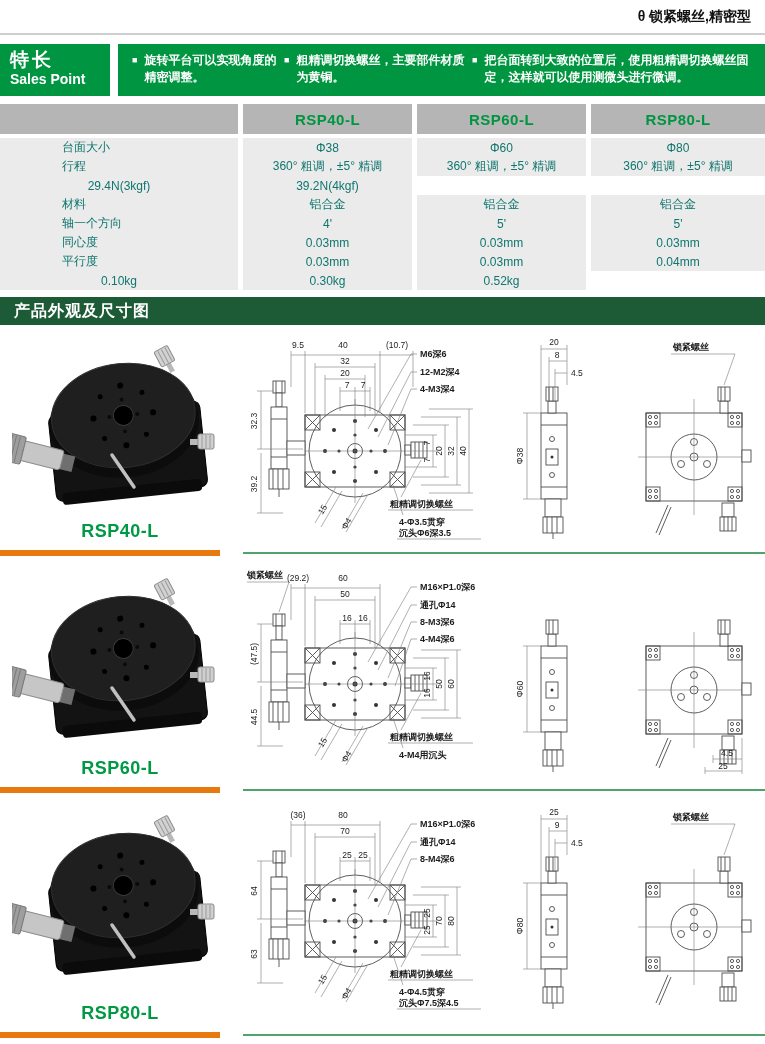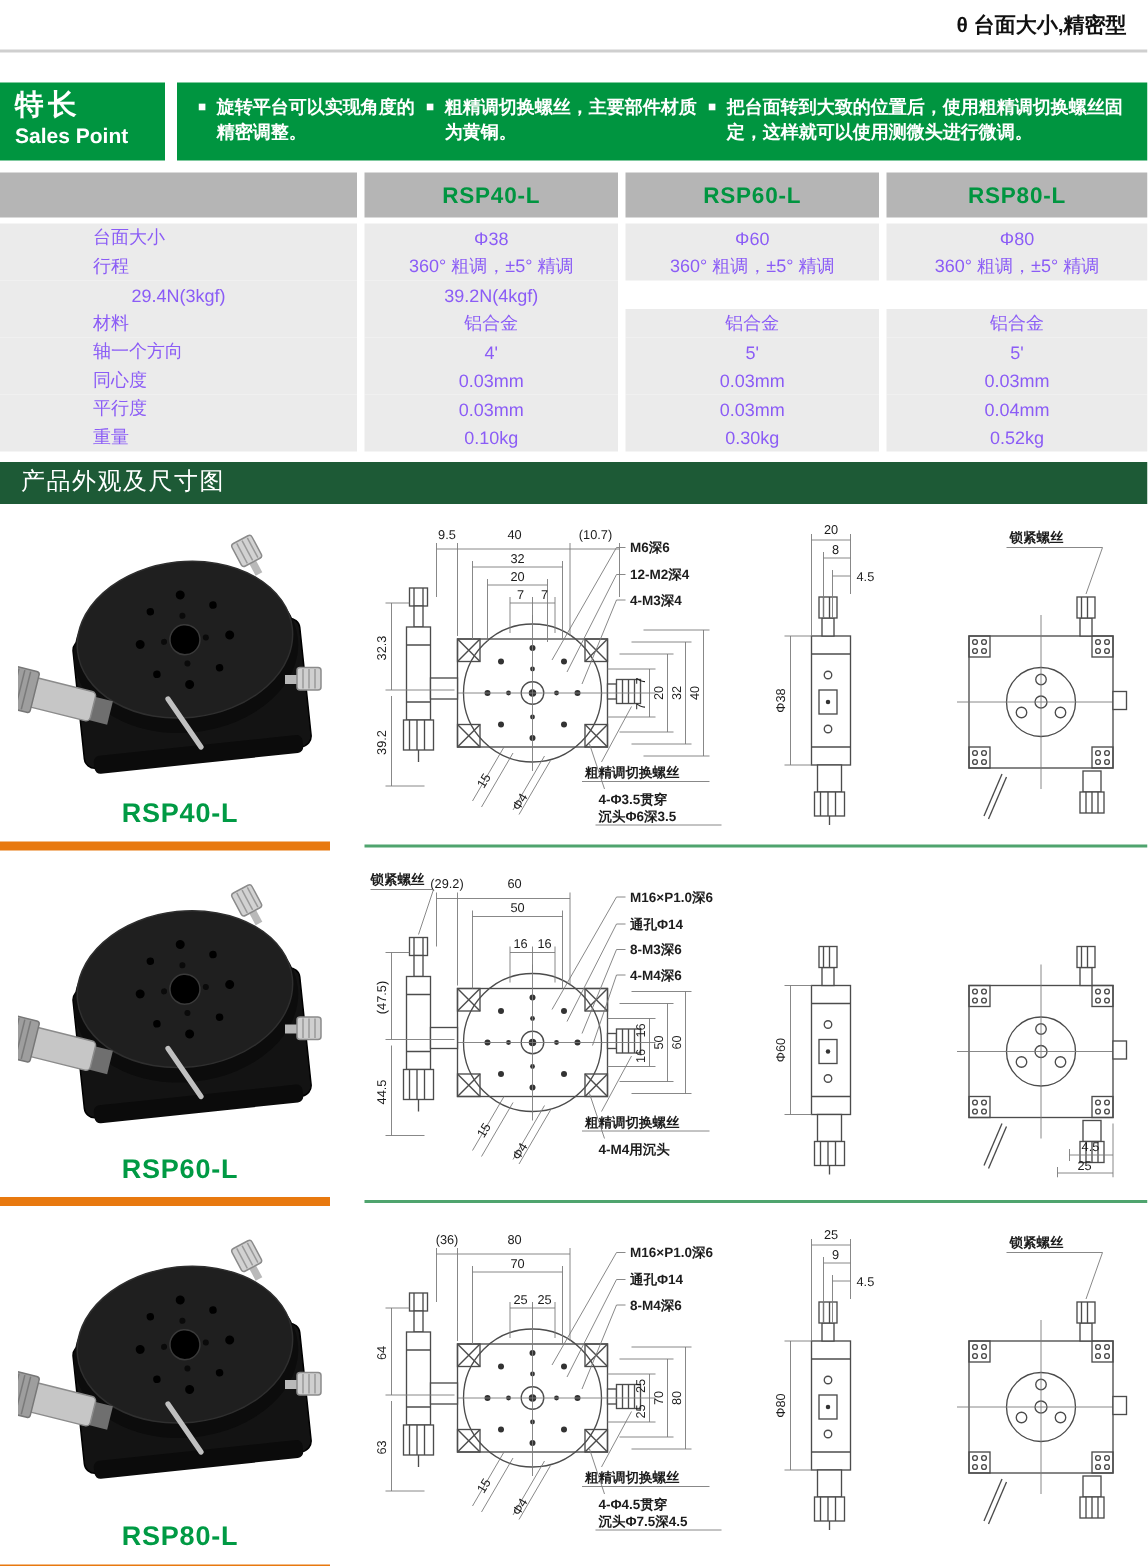--- a/index.html
+++ b/index.html
@@ -6,40 +6,40 @@
   body{
     width:765px;height:1044px;position:relative;background:#ffffff;
     font-family:"Liberation Sans","DejaVu Sans",sans-serif;color:#222;
     -webkit-font-smoothing:antialiased;overflow:hidden;
   }
   .top-note{
     text-align:right;font-weight:bold;font-size:14px;color:#111;
     padding:8px 14px 7px 0;height:18px;
   }
   
-  .sp-wrap{border-top:2px solid #cfcfcf;padding-top:20px;display:flex;gap:8px;height:52px;}
+  .sp-wrap{border-top:2px solid #cfcfcf;padding-top:9px;display:flex;gap:8px;height:52px;}
   .sp-title{width:110px;background:#009540;color:#fff;padding:5px 0 0 10px;box-sizing:border-box;}
   .sp-title .cn{font-size:19px;font-weight:bold;letter-spacing:3px;line-height:1.15;}
   .sp-title .en{font-size:14px;font-weight:bold;line-height:1.25;}
   .sp-bullets{flex:1;background:#009540;color:#fff;display:flex;padding:8px 4px 0 14px;box-sizing:border-box;}
   .bullet{display:flex;font-size:12px;font-weight:bold;line-height:1.4;}
   .bullet .sq{margin-right:7px;font-size:9px;line-height:1.9;}
   .bullet.b0{width:152px;}
   .bullet.b1{width:188px;}
   .bullet.b2{flex:1;}
   
   .spec{margin-top:8px;}
   .spec-head,.spec-row{display:grid;grid-template-columns:238px 169px 169px 174px;column-gap:5px;}
   .spec-head .cell{background:#b5b5b5;height:30px;display:flex;align-items:center;justify-content:center;}
   .spec-head .model{color:#009540;font-weight:bold;font-size:15px;letter-spacing:.5px;}
   .spec-body{margin-top:4px;}
-  .spec-row .cell{background:#ebebeb;height:19px;font-size:12px;display:flex;align-items:center;justify-content:center;color:#8b5cf6;}
+  .spec-row .cell{background:#ebebeb;height:19px;font-size:12px;display:flex;align-items:center;justify-content:center;color:#0f766e;}
   .spec-row .cell.label{justify-content:flex-start;padding-left:62px;}
   
-  .section-bar{margin-top:7px;background:#1d5a36;color:#fff;font-weight:normal;font-size:16px;
+  .section-bar{margin-top:7px;background:#1d5a36;color:#fff;font-weight:bold;font-size:16px;
     height:28px;line-height:28px;padding-left:14px;letter-spacing:1px;}
   
   .prow{position:relative;}
   .prow.r0{height:233px;}
   .prow.r1{height:237px;}
   .prow.r2{height:245px;}
   .photo-box{position:absolute;left:12px;top:12px;width:215px;height:170px;}
   .plabel{position:absolute;left:0;bottom:16px;width:240px;text-align:center;
     color:#009a44;font-weight:bold;font-size:18px;letter-spacing:.5px;}
   .orange-bar{position:absolute;left:0;bottom:2px;width:220px;height:6px;background:#e8790f;}
@@ -49,21 +49,21 @@
   .dim{font-size:8.5px;}
   .dimv{font-size:8.5px;}
   .callout{font-size:9px;font-weight:bold;}
   .ln{stroke:#4c4c4c;stroke-width:0.9;fill:none;}
   .lnf{stroke:#4c4c4c;stroke-width:0.9;fill:#fff;}
   .dl{stroke:#7a7a7a;stroke-width:0.6;fill:none;}
 </style>
 </head>
 <body>
 
-<div class="top-note">θ 台面大小,精密型</div>
+<div class="top-note">θ 锁紧螺丝,精密型</div>
 
 <div class="sp-wrap">
   <div class="sp-title">
     <div class="cn">特长</div>
     <div class="en">Sales Point</div>
   </div>
   <div class="sp-bullets">
     <div class="bullet b0">
       <span class="sq">■</span>
       <span>旋转平台可以实现角度的精密调整。</span>
@@ -128,21 +128,20 @@
   </div>
 
   <div class="spec-row">
     <div class="cell label">平行度</div>
     <div class="cell val">0.03mm</div>
     <div class="cell val">0.03mm</div>
     <div class="cell val">0.04mm</div>
   </div>
 
   <div class="spec-row">
-    <div class="cell label">重量</div>
     <div class="cell val">0.10kg</div>
     <div class="cell val">0.30kg</div>
     <div class="cell val">0.52kg</div>
   </div>
 </div>
 </div>
 
 <div class="section-bar">产品外观及尺寸图</div>
 
 <div id="products">

